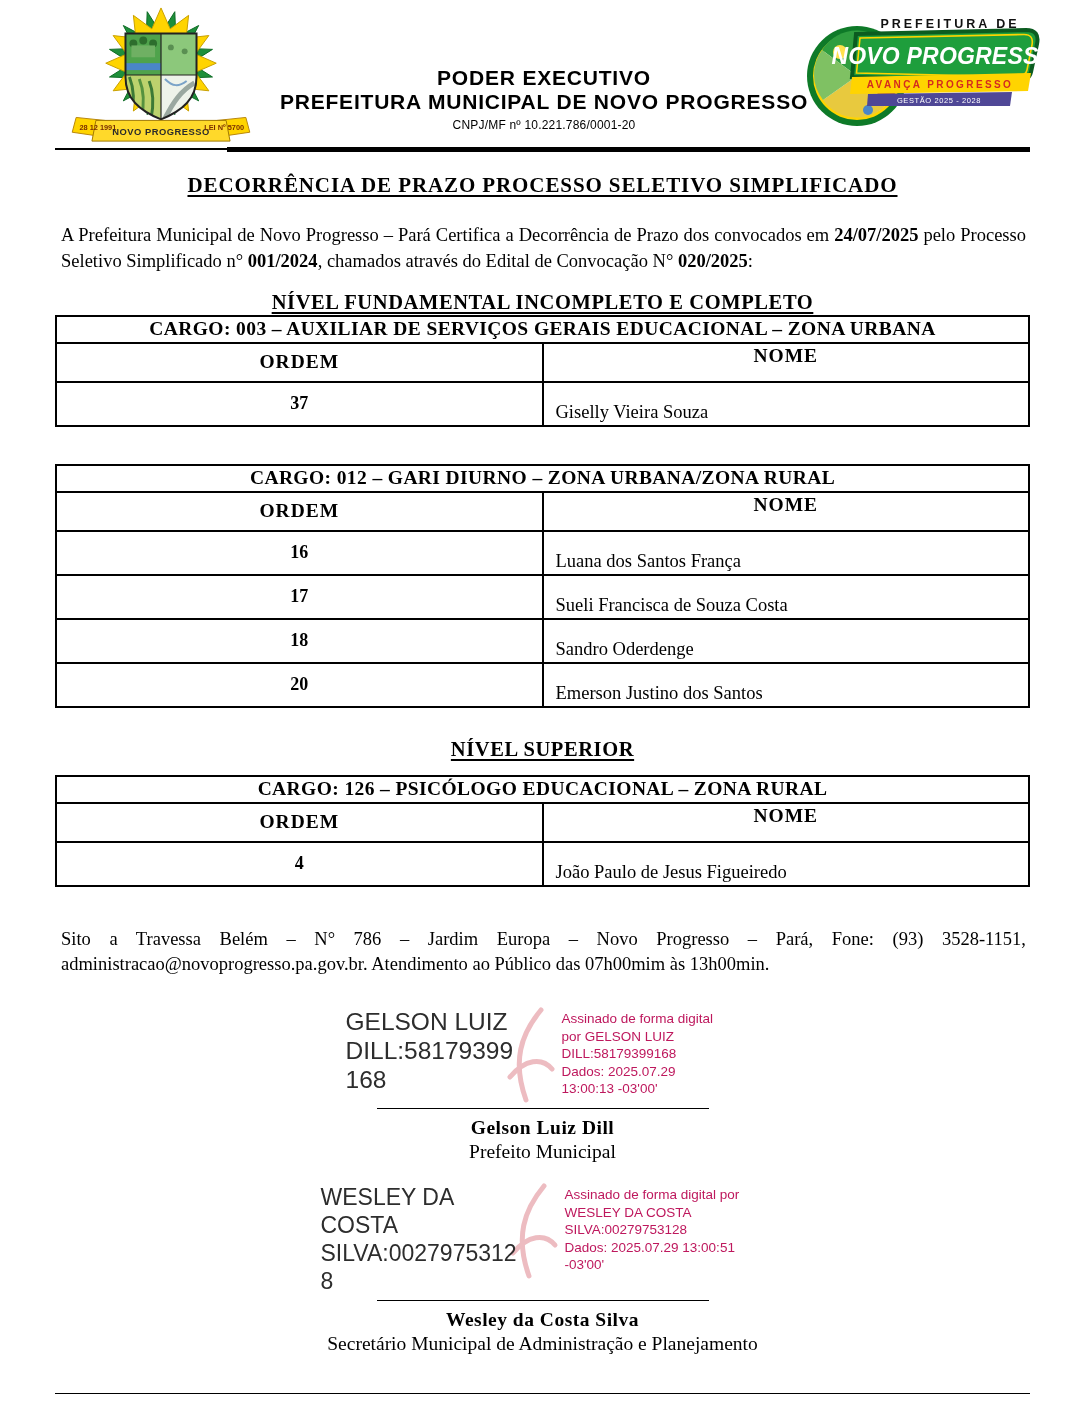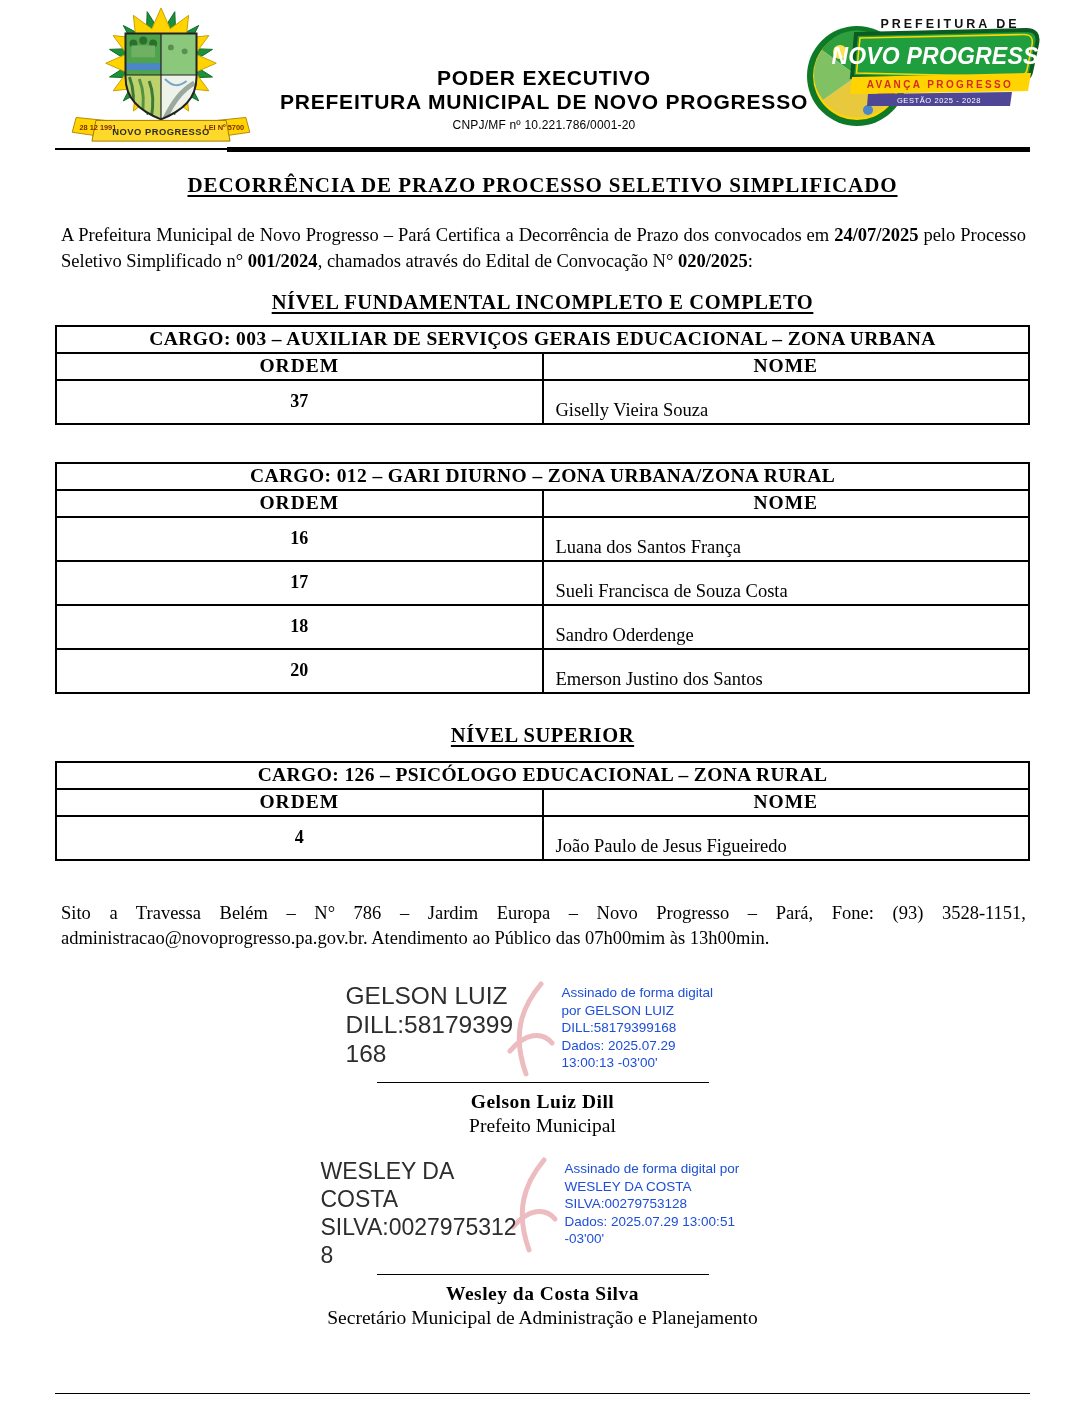--- a/index.html
+++ b/index.html
@@ -24,40 +24,40 @@
   .hrule .thick { position: absolute; left: 172px; right: 0; top: 0; height: 4.5px; background: #000; }
   
   .content { padding: 0 58px 0 55px; }
   .doc-title { text-align: center; margin-top: 20px; font-size: 21px; font-weight: bold; letter-spacing: 0.9px; }
   .u { text-decoration: underline; text-underline-offset: 3px; text-decoration-thickness: 1.5px; }
   .intro { margin: 24px 4px 0 6px; text-align: justify; font-size: 18.5px; line-height: 26px; }
   .b { font-weight: bold; }
   .section-h { text-align: center; font-size: 20.5px; font-weight: bold; letter-spacing: 0.6px; }
   .h-fund { margin-top: 17px; }
   .h-sup  { margin-top: 30px; }
-  table.doc-table { width: 100%; border-collapse: collapse; margin-top: 11px; table-layout: fixed; }
+  table.doc-table { width: 100%; border-collapse: collapse; margin-top: 1px; table-layout: fixed; }
   table.t2 { margin-top: 37px; }
   table.t3 { margin-top: 14px; }
   .doc-table th, .doc-table td { border: 2px solid #000; background: #fff; }
   .cargo-cell { text-align: center; font-weight: bold; font-size: 19.5px; padding: 1px 0 2px; letter-spacing: 0.4px; }
   .hdr-ordem { width: 120px; text-align: center; font-weight: bold; font-size: 19.5px; padding: 1px 0 2px; letter-spacing: 1px; }
-  .hdr-nome  { text-align: center; font-weight: bold; font-size: 19.5px; padding: 1px 0 2px; letter-spacing: 1px; }
+  .hdr-nome  { text-align: center; font-weight: bold; font-size: 19.5px; padding: 1px 0 14px; letter-spacing: 1px; }
   .cell-ordem { text-align: center; font-weight: bold; font-size: 18px; padding: 1px 0 2px; }
   .cell-nome  { font-size: 18.5px; padding: 19px 8px 2px 12px; }
   .address { margin: 40px 4px 0 6px; text-align: justify; font-size: 18.5px; line-height: 25px; }
   
   .sig { margin-top: 30px; text-align: center; }
   .sig.second { margin-top: 20px; }
   .stamp-row { position: relative; display: flex; justify-content: center; align-items: flex-start; text-align: left; }
   .stamp-big { position: relative; z-index: 1; font-family: "Liberation Sans", sans-serif;
                font-size: 24.5px; line-height: 29px; color: #2d2d2d; white-space: pre-line; width: 168px; }
   .second .stamp-big { width: 196px; font-size: 23px; line-height: 28px; }
   .acro { position: relative; z-index: 0; width: 58px; height: 96px; margin: 0 -20px 0 -14px; flex: none; opacity: 0.75; }
   .stamp-small { position: relative; z-index: 1; font-family: "Liberation Sans", sans-serif;
-                 font-size: 13.5px; line-height: 17.5px; color: #1d4ed8; white-space: pre-line;
+                 font-size: 13.5px; line-height: 17.5px; color: #be185d; white-space: pre-line;
                  margin-left: 24px; padding-top: 3px; width: 178px; font-weight: 500; }
   .second .stamp-small { width: 200px; }
   .sig-line { width: 332px; margin: 5px auto 0; border-top: 1.6px solid #000; }
   .sig-name { margin-top: 8px; font-size: 19.5px; font-weight: bold; letter-spacing: 0.5px; }
   .sig-role { margin-top: 2px; font-size: 19.5px; }
   
   .footer { position: absolute; left: 55px; right: 58px; bottom: 14px; text-align: center; }
   .footer-rule { border-top: 1.5px solid #000; }
   .footer-text { font-family: "Liberation Sans", sans-serif; font-weight: bold; font-size: 16.5px;
                  margin-top: 5px; letter-spacing: 0.3px; }

